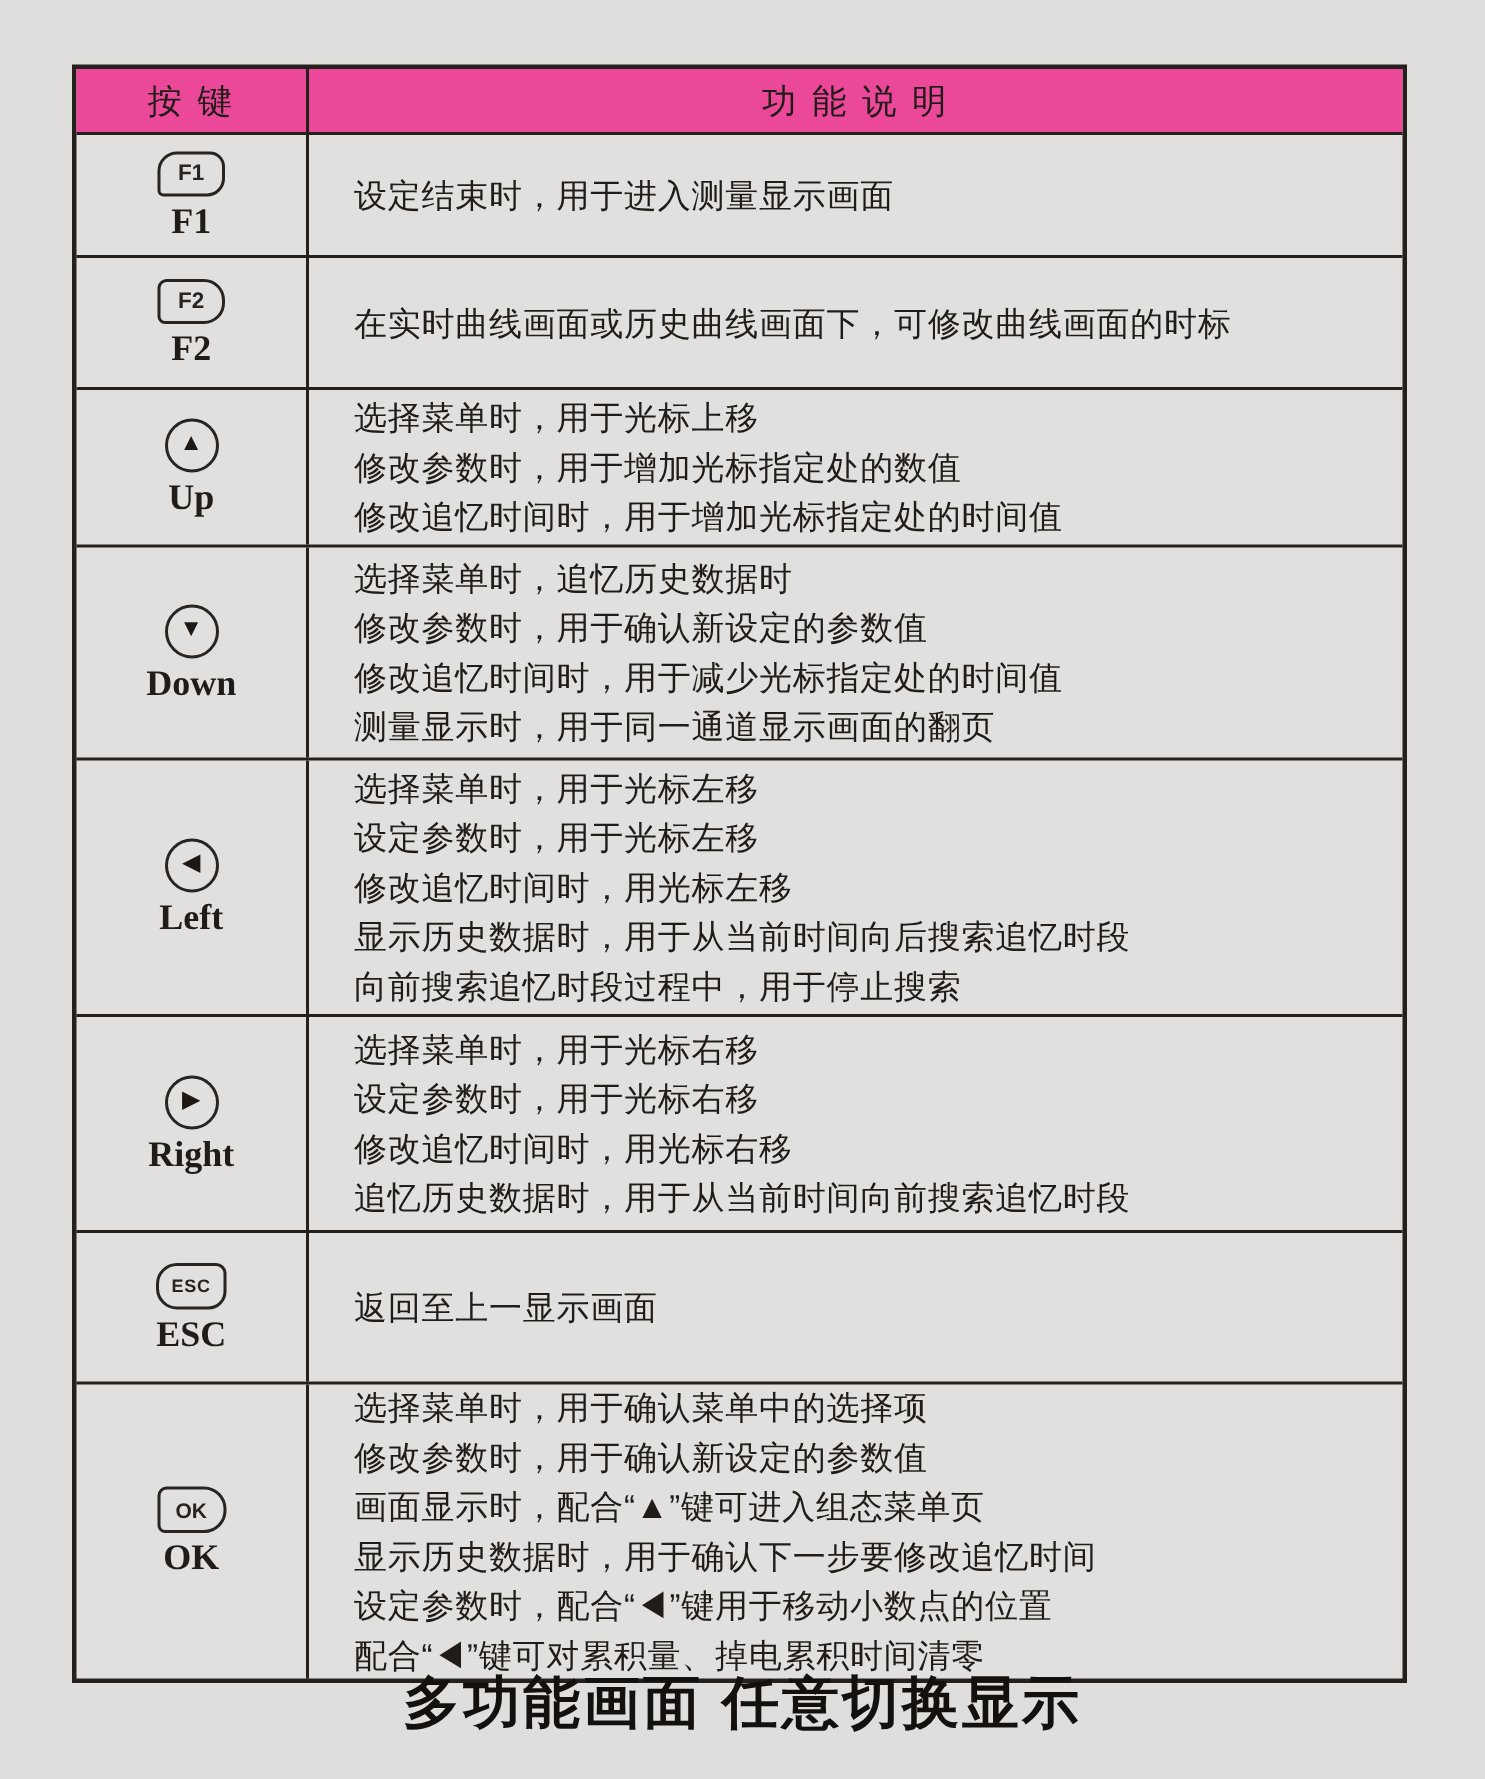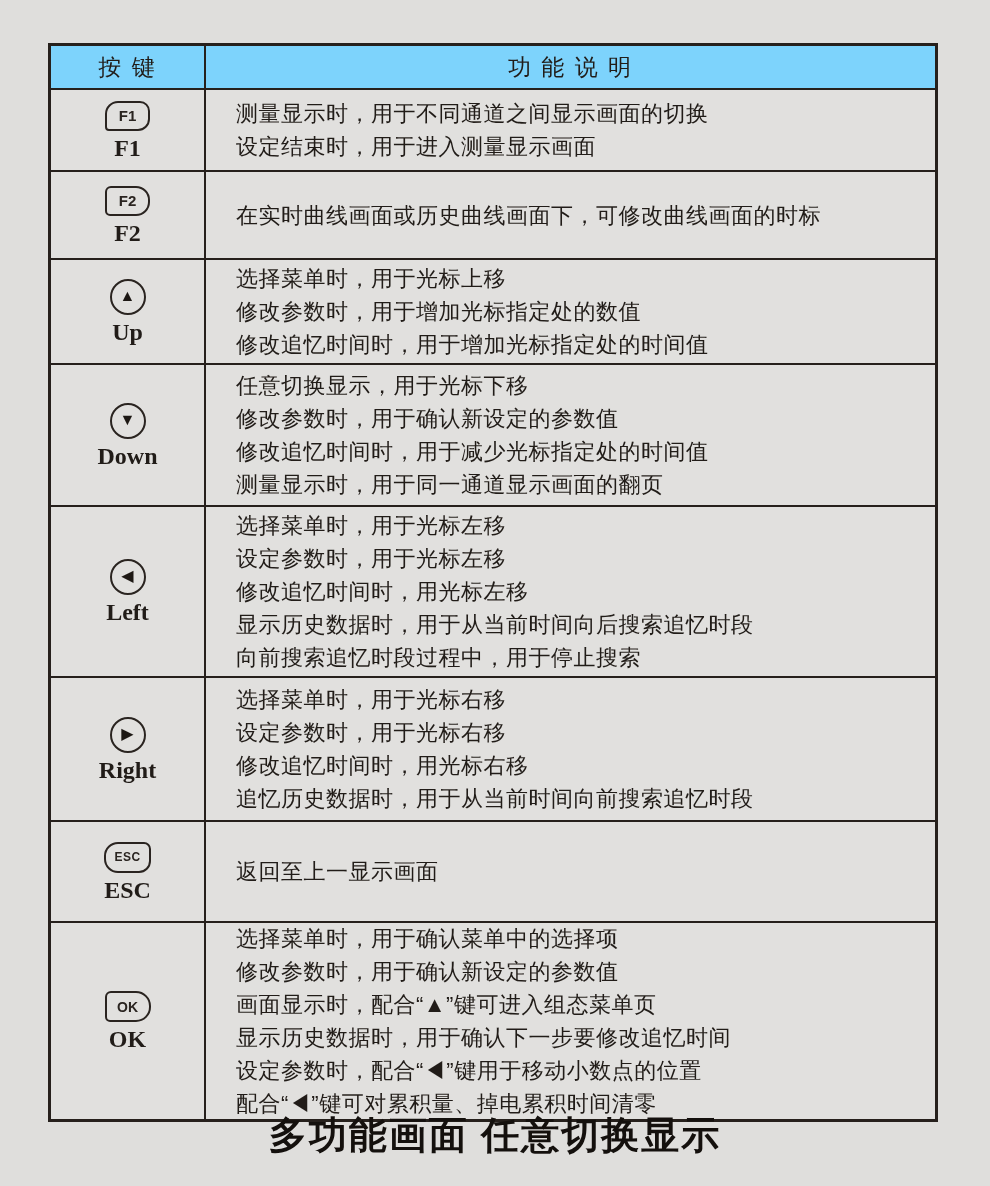--- a/index.html
+++ b/index.html
@@ -40,21 +40,21 @@
     padding-left:30px;
     box-sizing:border-box;
   }
   .line{
     font-size:22px;line-height:33px;
     letter-spacing:0.5px;
     white-space:nowrap;
   }
 
   
-  .r-header{height:42px;background:#7dd3fc;}
+  .r-header{height:42px;background:#ec4899;}
   .r-f1{height:82px;}
   .r-f2{height:88px;}
   .r-up{height:105px;}
   .r-down{height:142px;}
   .r-left{height:171px;}
   .r-right{height:144px;}
   .r-esc{height:101px;}
   .r-ok{height:198px;}
 
   .hcell{
@@ -114,21 +114,20 @@
     </div>
 
     <div class="row r-f1">
       <div class="kcol">
         <div class="keycap kc-f1">
             <span>F1</span>
           </div>
         <div class="keylabel">F1</div>
       </div>
       <div class="dcol">
-        <div class="line">测量显示时，用于不同通道之间显示画面的切换</div>
         <div class="line">设定结束时，用于进入测量显示画面</div>
       </div>
     </div>
 
     <div class="row r-f2">
       <div class="kcol">
         <div class="keycap kc-f2">
             <span>F2</span>
           </div>
         <div class="keylabel">F2</div>
@@ -153,21 +152,21 @@
     </div>
 
     <div class="row r-down">
       <div class="kcol">
         <div class="keycircle">
             <span class="tri">▼</span>
           </div>
         <div class="keylabel">Down</div>
       </div>
       <div class="dcol">
-        <div class="line">任意切换显示，用于光标下移</div>
+        <div class="line">选择菜单时，追忆历史数据时</div>
         <div class="line">修改参数时，用于确认新设定的参数值</div>
         <div class="line">修改追忆时间时，用于减少光标指定处的时间值</div>
         <div class="line">测量显示时，用于同一通道显示画面的翻页</div>
       </div>
     </div>
 
     <div class="row r-left">
       <div class="kcol">
         <div class="keycircle">
             <span class="tri">◀</span>

